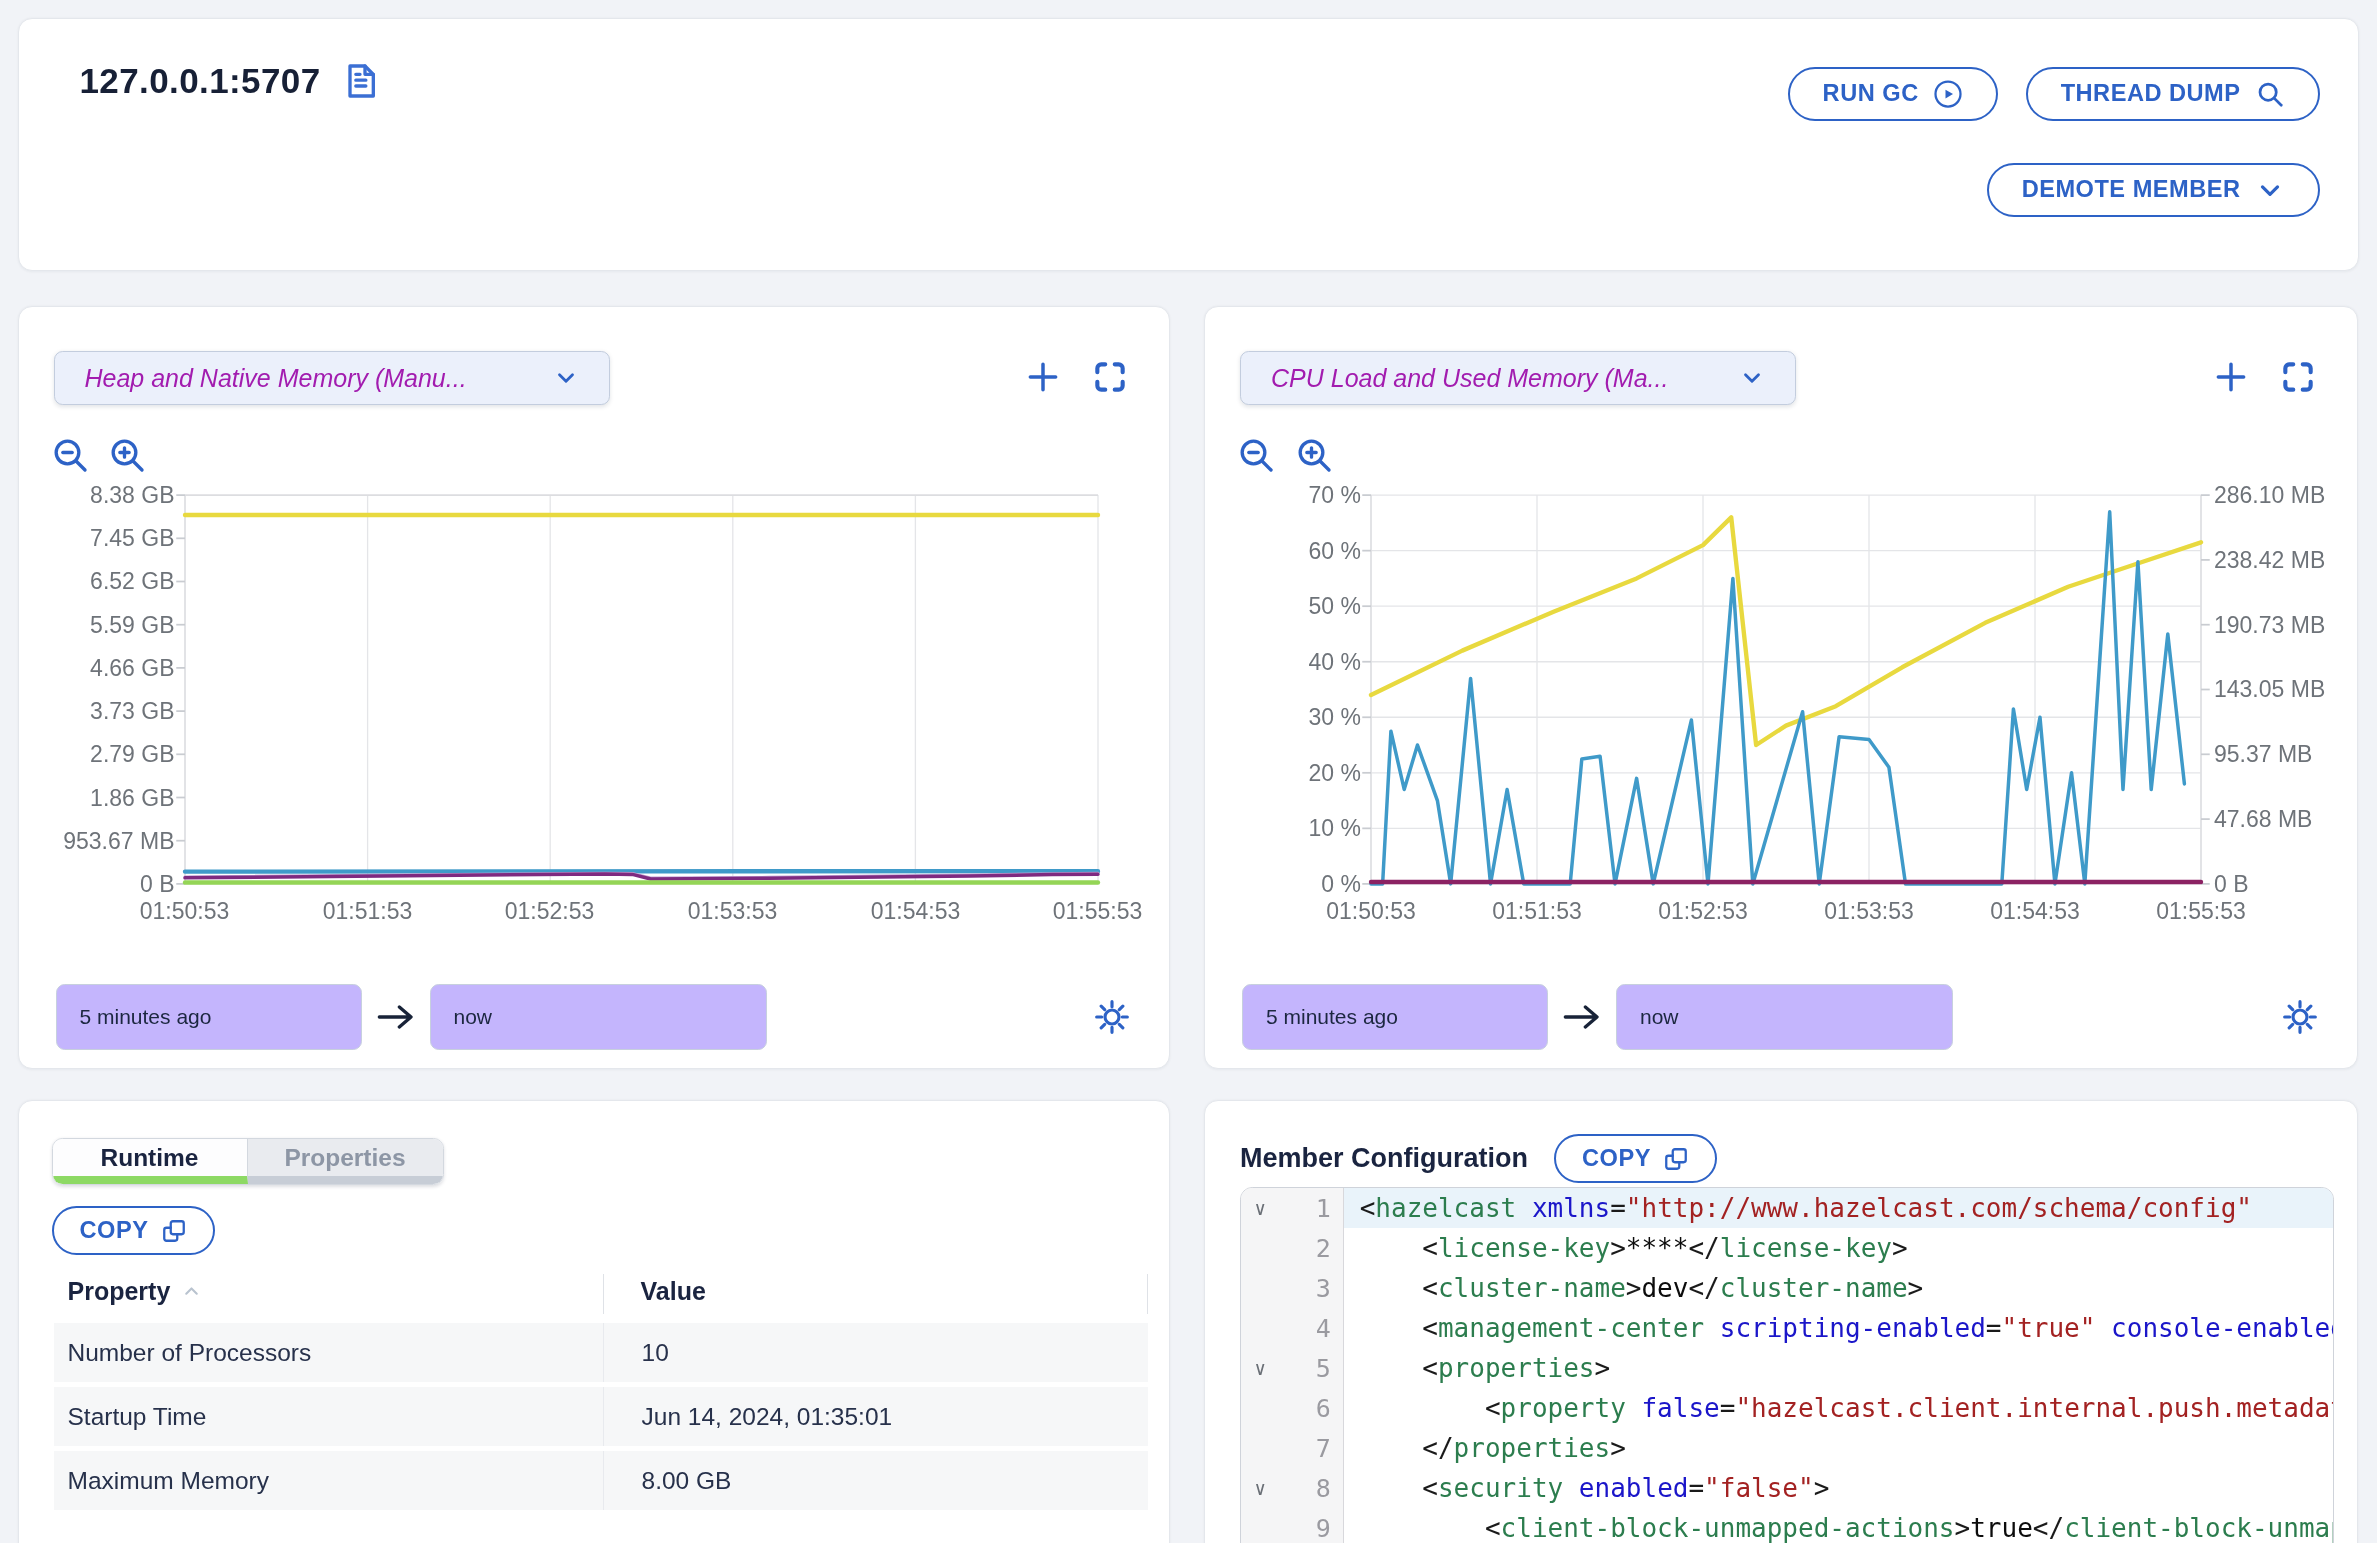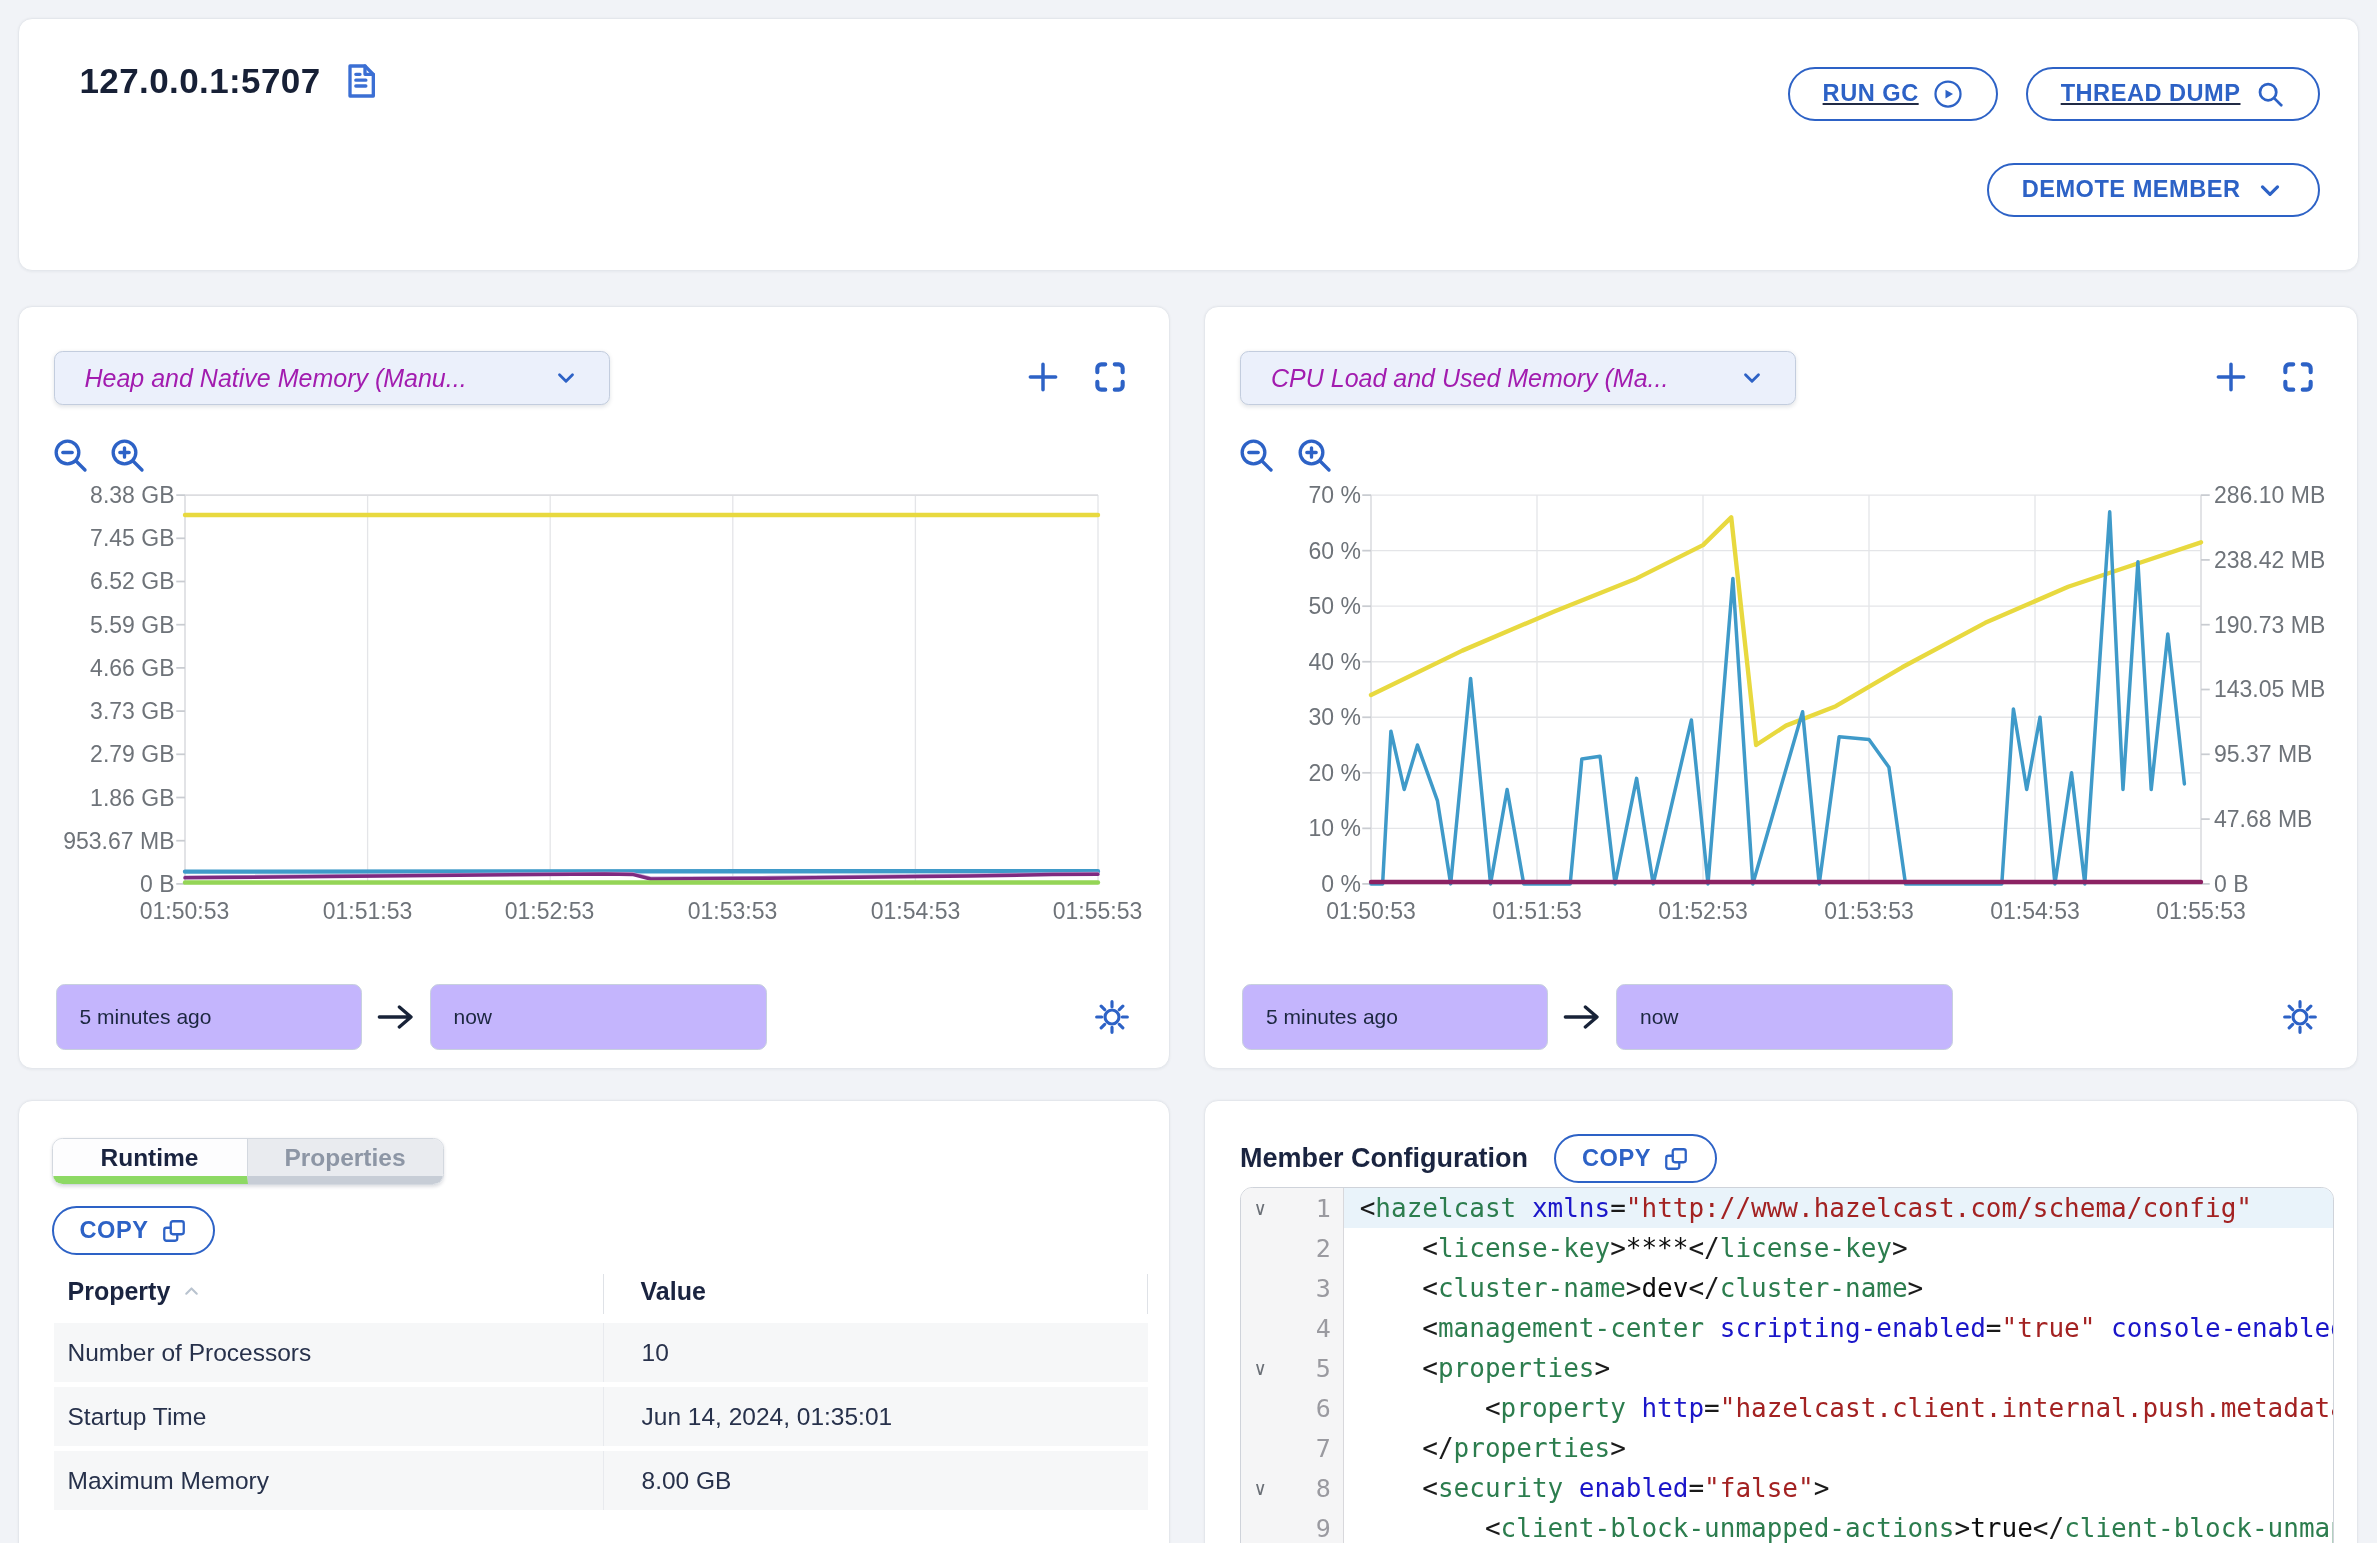--- a/index.html
+++ b/index.html
@@ -13,21 +13,21 @@
   .card {
     position:absolute; background:#ffffff;
     border:0.9px solid #e4e7ec; border-radius:14px;
     box-shadow:0 0.9px 2.6px rgba(20,30,60,.05);
   }
   
   .top-card { left:17.5px; top:17.5px; width:2341px; height:253px; }
   .title-row { position:absolute; left:61px; top:42px; display:flex; align-items:center; gap:19px; }
   .page-title { font-size:35px; font-weight:700; color:#172036; letter-spacing:0.4px; }
   .doc-icon { width:40px; height:40px; color:#3b6fd4; }
-  .top-buttons { position:absolute; right:38px; top:48px; display:flex; gap:28px;text-decoration:underline; }
+  .top-buttons { position:absolute; right:38px; top:48px; display:flex; gap:28px; }
   .btn {
     display:inline-flex; align-items:center; justify-content:center; gap:14px;
     height:54px; padding:0 33px; border-radius:27px; cursor:pointer;
     border:2.2px solid #2d62c6; background:#fff; color:#2d62c6;
     font-family:inherit; font-size:23.6px; font-weight:600; letter-spacing:0.5px;
   }
   .btn svg { width:30px; height:30px; }
   .btn.danger { background:#c9304e; border-color:#c9304e; color:#ffffff; }
   .demote-btn { position:absolute; right:38px; top:144px; }
   .summary-table { position:absolute; left:37px; top:124px; width:622px; }
@@ -467,21 +467,21 @@
             <span class="fold">∨</span>
             <span class="lnum">5</span>
           </div>
           <div class="code-content"><span class="tk-p">    &lt;</span><span class="tk-tag">properties</span><span class="tk-p">&gt;</span></div>
         </div>
         <div class="code-line">
           <div class="gutter-cell">
             <span class="fold"></span>
             <span class="lnum">6</span>
           </div>
-          <div class="code-content"><span class="tk-p">        &lt;</span><span class="tk-tag">property</span><span class="tk-p"> </span><span class="tk-attr">http</span><span class="tk-p">=</span><span class="tk-str">"hazelcast.client.internal.push.metadata.period.seconds"</span></div>
+          <div class="code-content"><span class="tk-p">        &lt;</span><span class="tk-tag">property</span><span class="tk-p"> </span><span class="tk-attr">false</span><span class="tk-p">=</span><span class="tk-str">"hazelcast.client.internal.push.metadata.period.seconds"</span></div>
         </div>
         <div class="code-line">
           <div class="gutter-cell">
             <span class="fold"></span>
             <span class="lnum">7</span>
           </div>
           <div class="code-content"><span class="tk-p">    &lt;/</span><span class="tk-tag">properties</span><span class="tk-p">&gt;</span></div>
         </div>
         <div class="code-line">
           <div class="gutter-cell">

